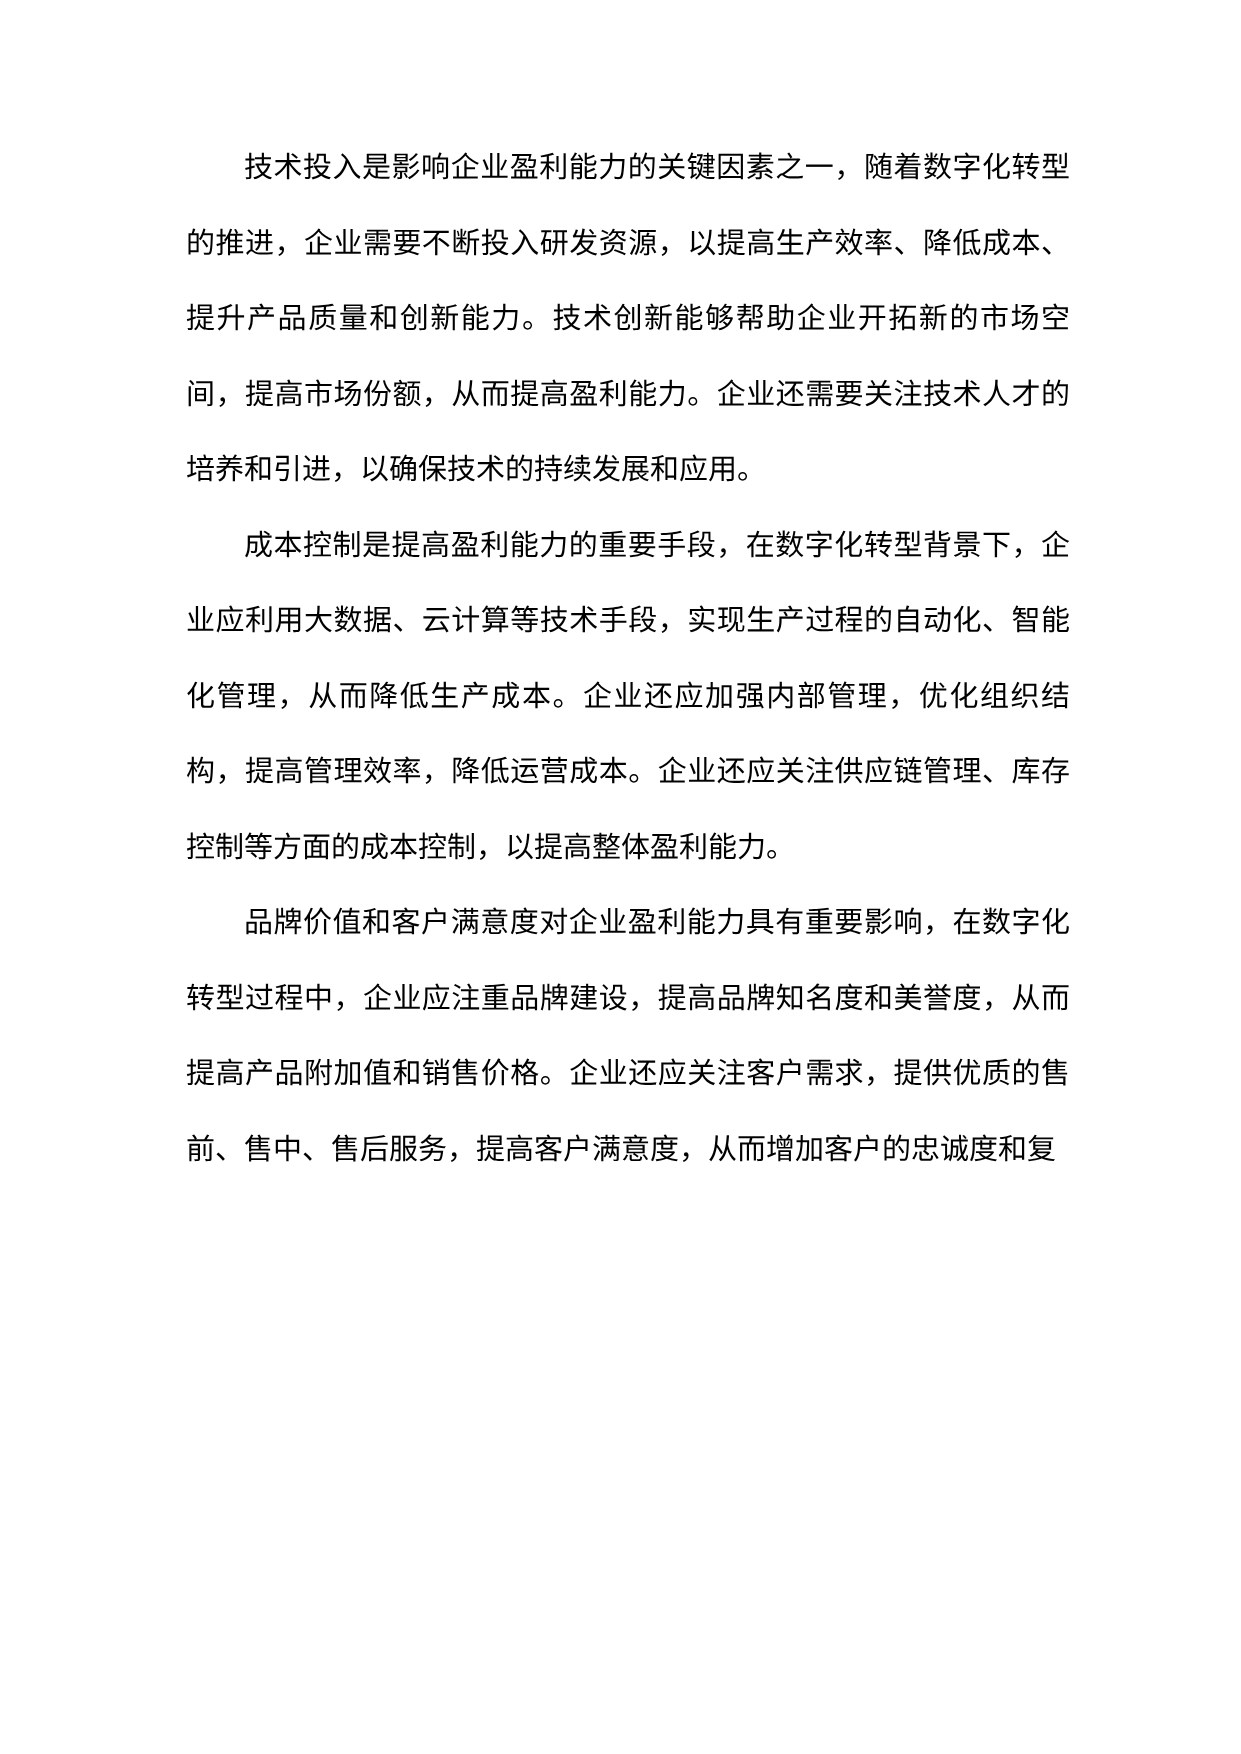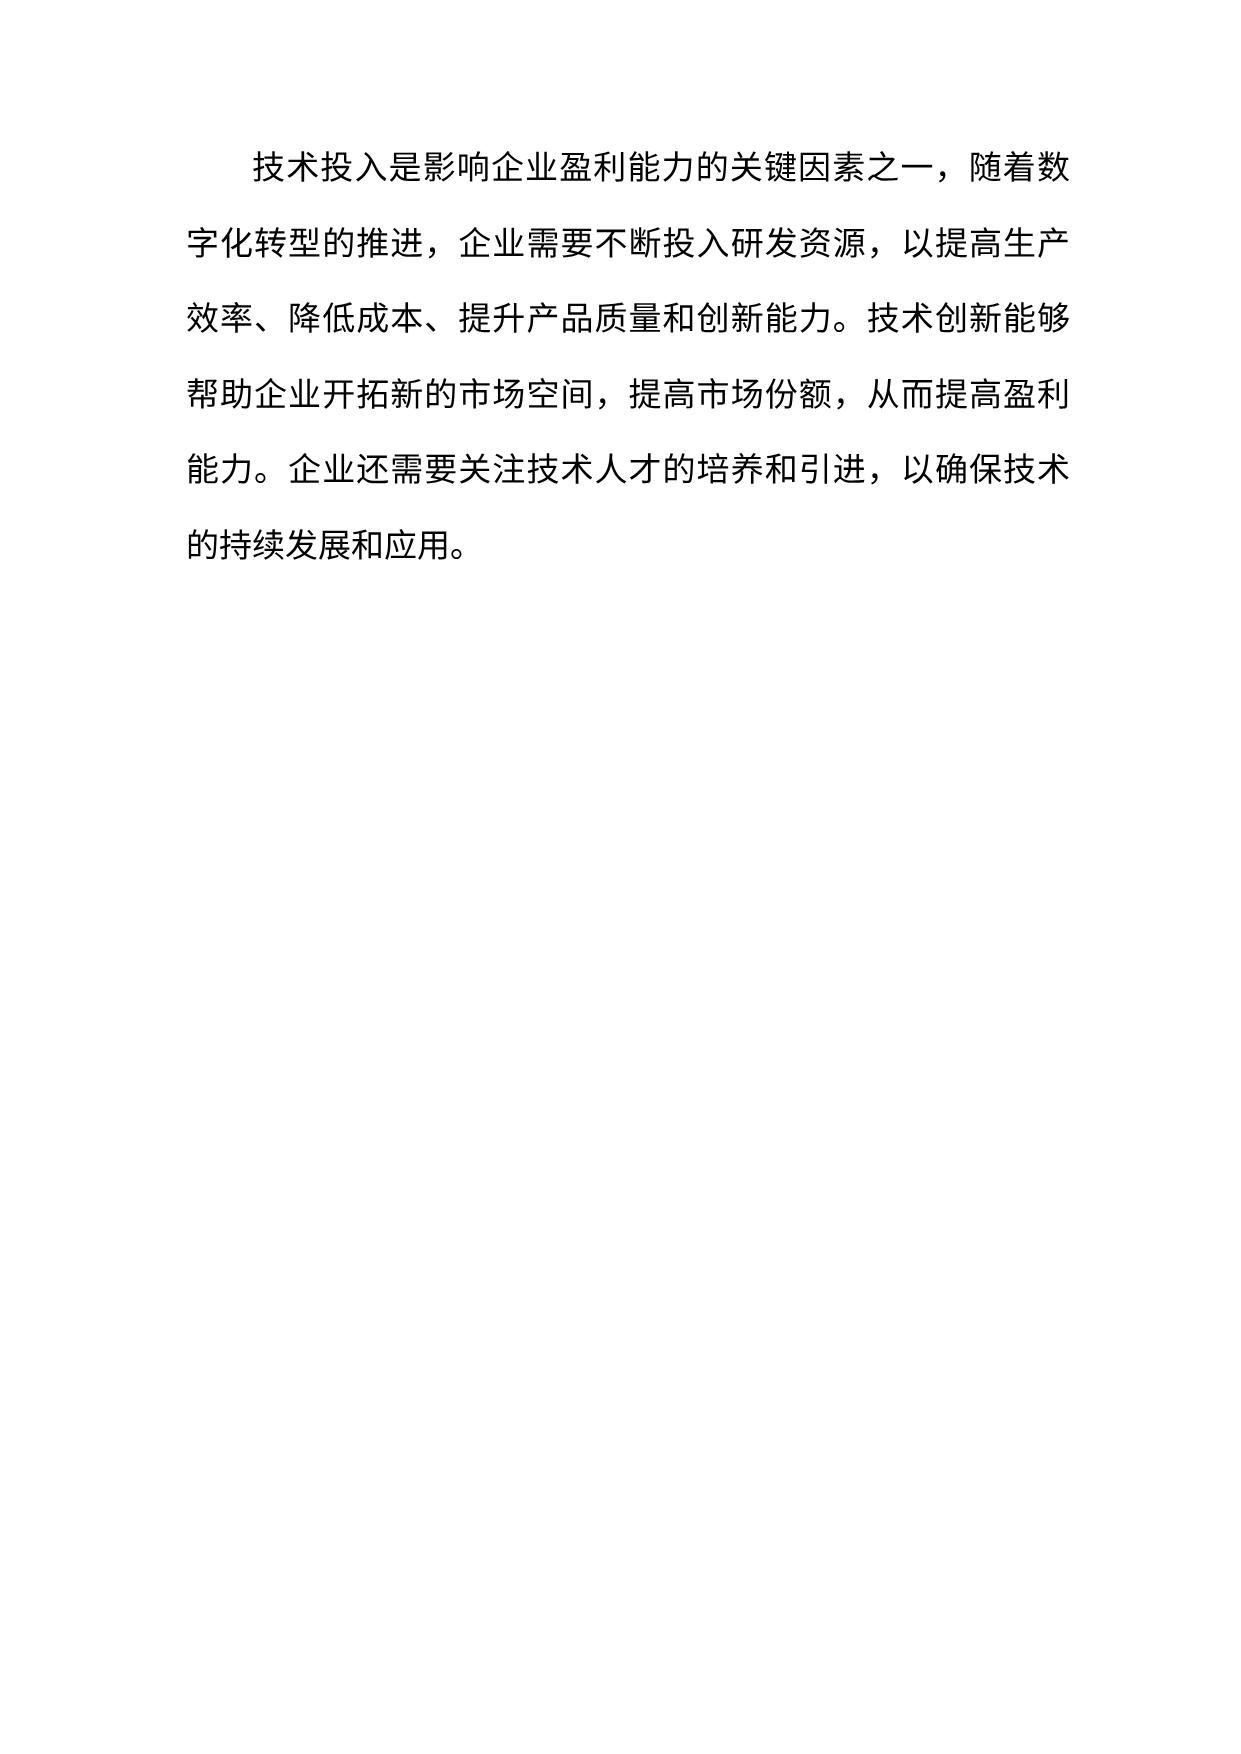--- a/index.html
+++ b/index.html
@@ -18,29 +18,31 @@
     position: absolute;
     left: 186px;
     top: 130px;
     width: 884px;
   }
   .para {
     margin: 0;
     padding: 0;
     color: #000000;
     font-family: "DejaVu Serif", "Liberation Serif", serif;
-    font-size: 33px;
+    font-size: 29px;
     line-height: 75.5px;
     text-align: justify;
     text-justify: inter-ideograph;
     text-indent: 2em;
     letter-spacing: 0;
     word-break: normal;
   }
 </style>
 </head>
 <body>
 
 <div class="page">
   <div class="doc-content">
     <p class="para">技术投入是影响企业盈利能力的关键因素之一，随着数字化转型的推进，企业需要不断投入研发资源，以提高生产效率、降低成本、提升产品质量和创新能力。技术创新能够帮助企业开拓新的市场空间，提高市场份额，从而提高盈利能力。企业还需要关注技术人才的培养和引进，以确保技术的持续发展和应用。</p>
+    <p class="para">成本控制是提高盈利能力的重要手段，在数字化转型背景下，企业应利用大数据、云计算等技术手段，实现生产过程的自动化、智能化管理，从而降低生产成本。企业还应加强内部管理，优化组织结构，提高管理效率，降低运营成本。企业还应关注供应链管理、库存控制等方面的成本控制，以提高整体盈利能力。</p>
+    <p class="para">品牌价值和客户满意度对企业盈利能力具有重要影响，在数字化转型过程中，企业应注重品牌建设，提高品牌知名度和美誉度，从而提高产品附加值和销售价格。企业还应关注客户需求，提供优质的售前、售中、售后服务，提高客户满意度，从而增加客户的忠诚度和复</p>
   </div>
 </div>
 
 </body></html>

